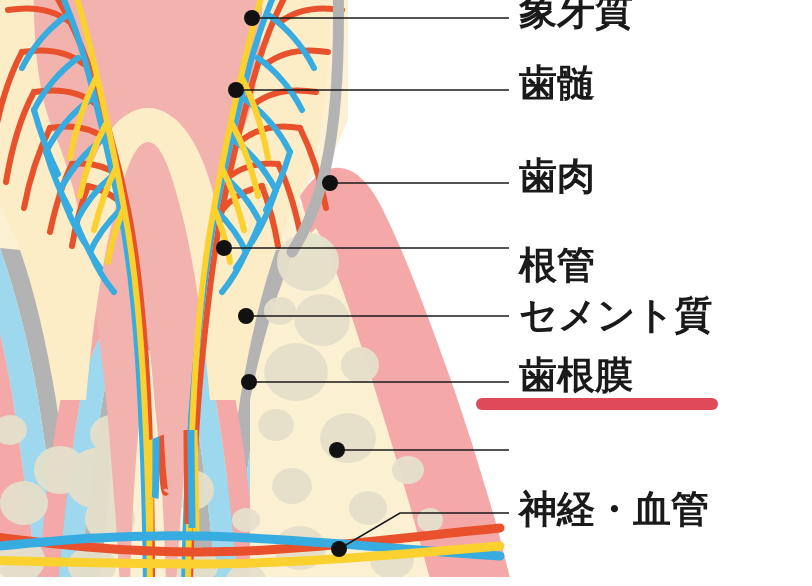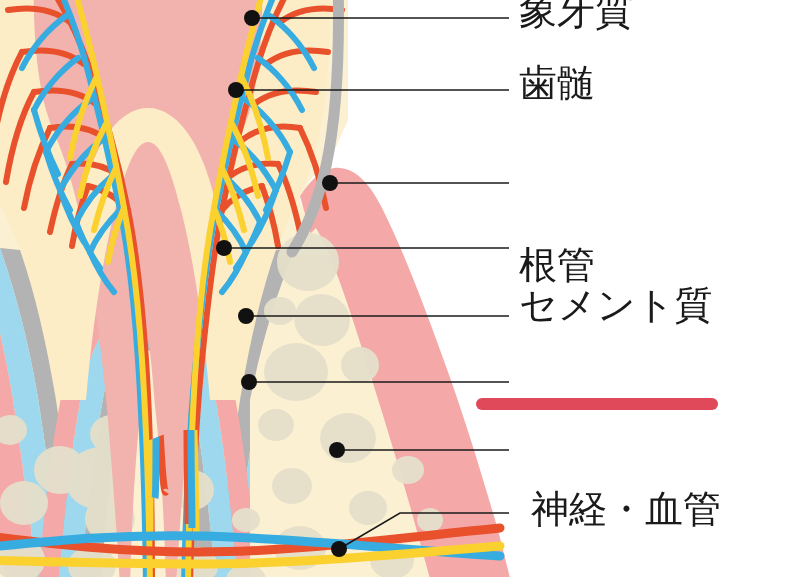--- a/index.html
+++ b/index.html
@@ -1,18 +1,18 @@
 <!DOCTYPE html>
 <html><head>
 <meta charset="utf-8">
 <style>
   html,body{margin:0;padding:0;background:#ffffff;}
   body{width:812px;height:586px;overflow:hidden;
        font-family:"DejaVu Sans","Liberation Sans",sans-serif;}
-  #stage{position:relative;width:812px;height:577px;background:#ffffff;overflow:hidden;}
+  #stage{position:relative;width:812px;height:577px;background:#ffffff;overflow:hidden;font-weight:bold;}
   #art{position:absolute;left:0;top:0;width:812px;height:586px;}
   .lbl{position:absolute;white-space:nowrap;color:#1a1a1a;
        font-family:"DejaVu Sans","Liberation Sans",sans-serif;
        font-size:38px;line-height:38px;letter-spacing:0px;}
 </style>
 </head>
 <body>
 
 <div id="stage">
 
@@ -333,17 +333,19 @@
           <circle cx="337" cy="450" r="8"></circle>
           <circle cx="339" cy="549" r="8"></circle>
         </g>
 
       <line id="hl" stroke="#e0495a" stroke-linecap="round" x1="482" x2="712" y1="404" y2="404" stroke-width="12"></line>
     </g>
   </svg>
 
   <div class="lbl" style="left:519px;top:-8px;">象牙質</div>
   <div class="lbl" style="left:519px;top:64px;text-align:center;">歯髄</div>
+  <div class="lbl" style="left:519px;top:157px;">歯肉</div>
   <div class="lbl" style="left:519px;top:222px;margin-top:24px;">根管</div>
-  <div class="lbl" style="left:519px;top:286px;">セメント質</div>
-  <div class="lbl" style="left:519px;top:490px;margin-left:12px;">神経・血管</div>
+  <div class="lbl" style="left:519px;top:296px;">セメント質</div>
+  <div class="lbl" style="left:519px;top:356px;">歯根膜</div>
+  <div class="lbl" style="left:519px;top:490px;">神経・血管</div>
 
 </div>
 
 </body></html>

